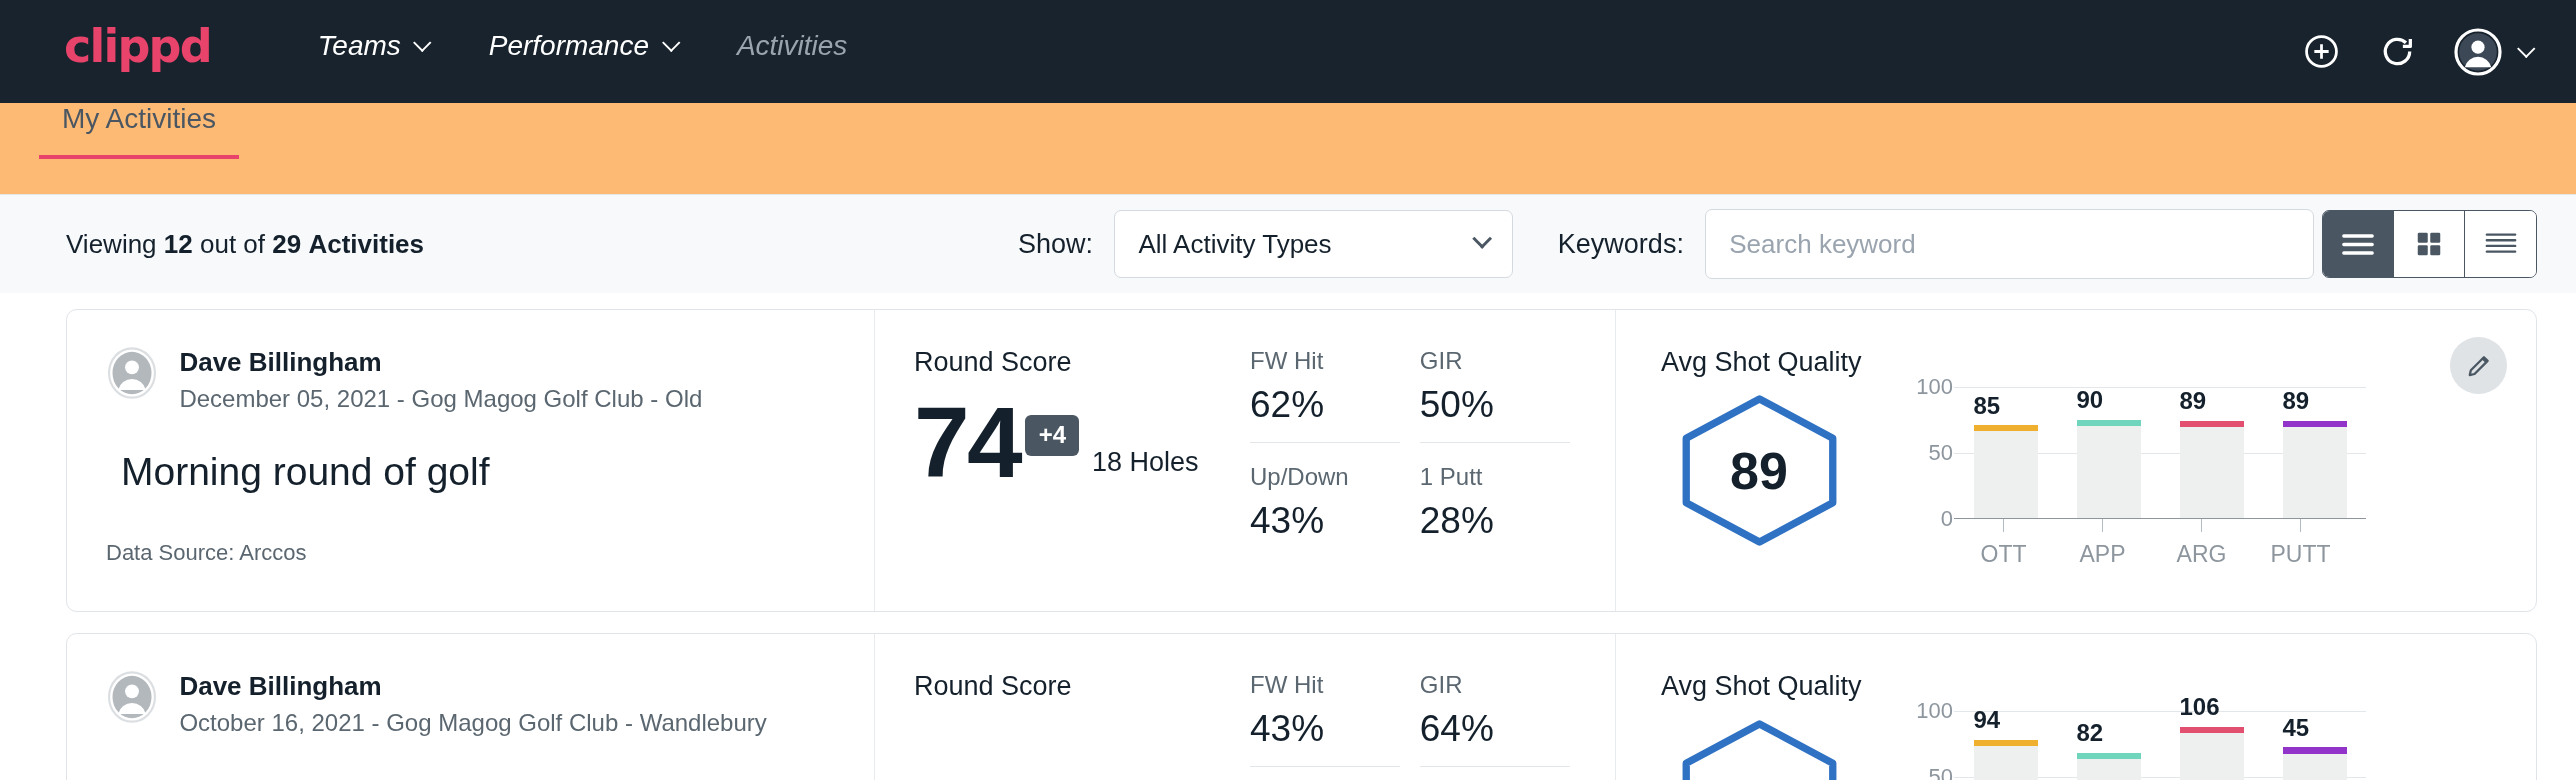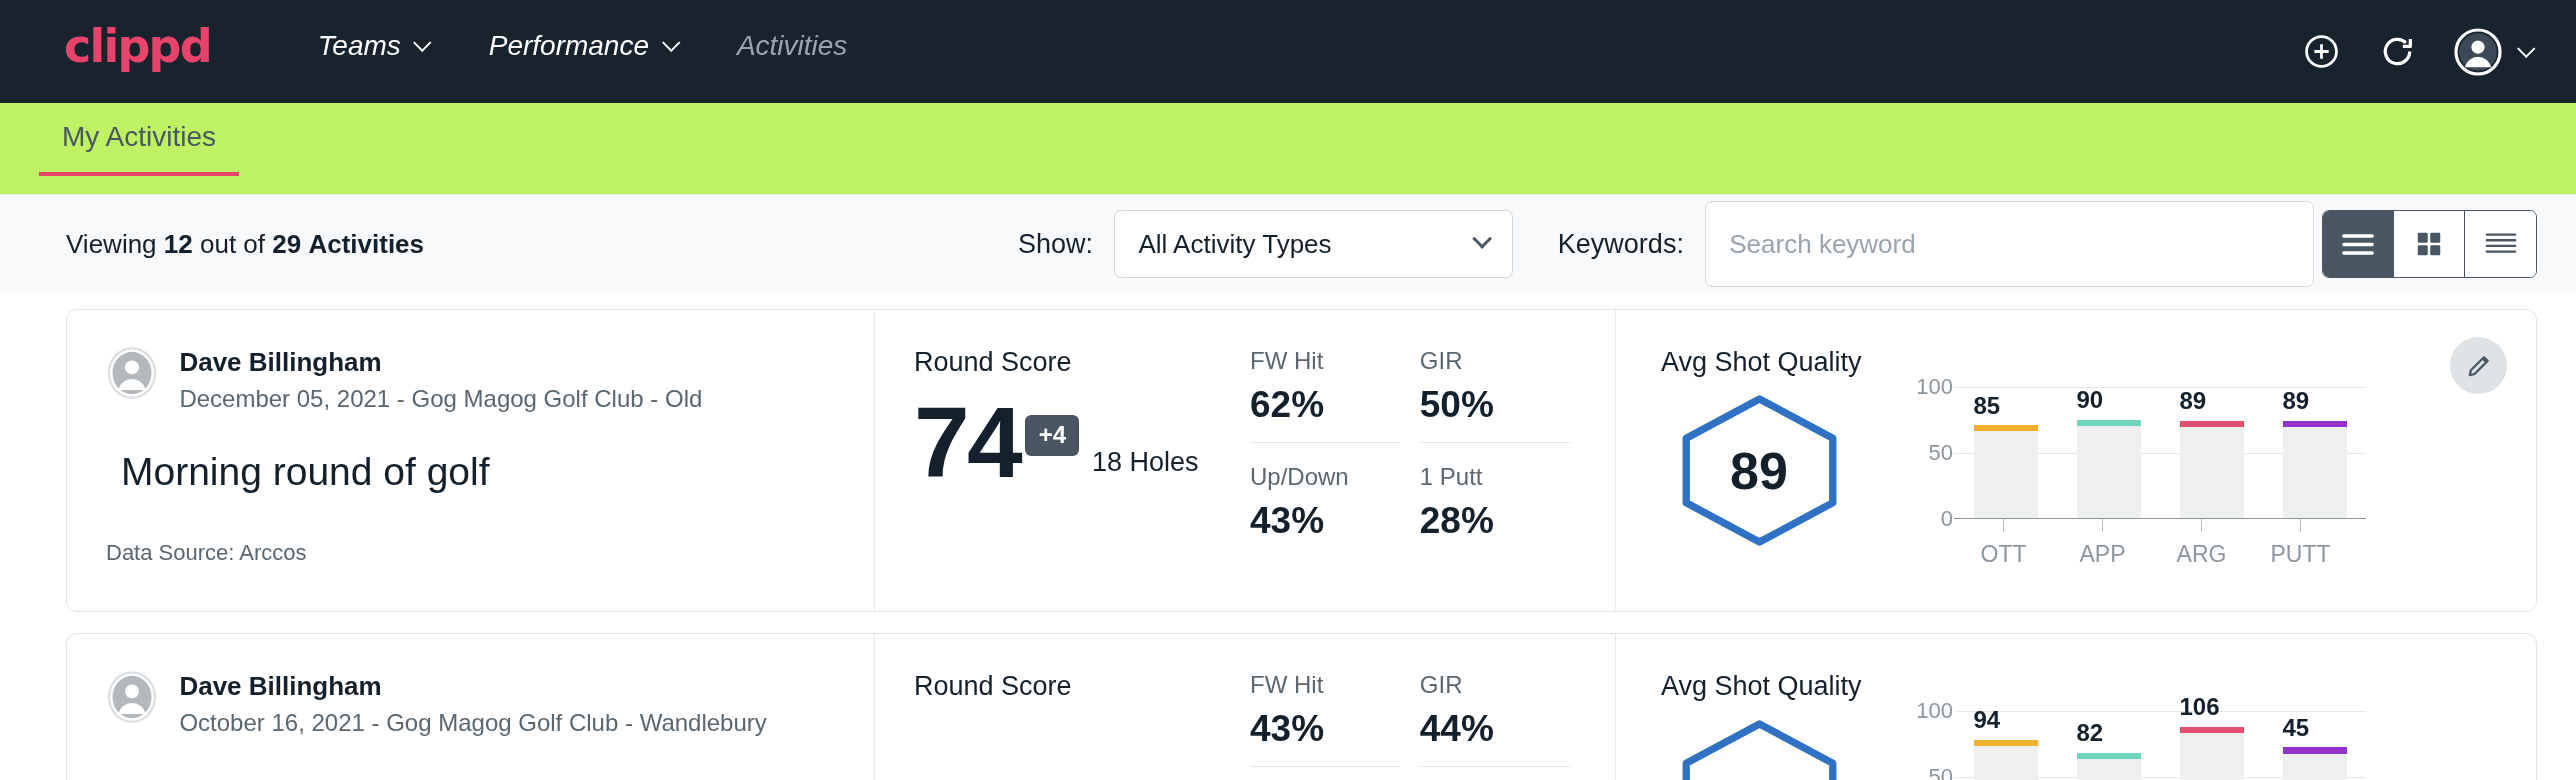--- a/index.html
+++ b/index.html
@@ -48,24 +48,24 @@
     position: absolute;
     right: 46px; top: 0; height: 103px;
     display: flex; align-items: center; gap: 37px;
   }
   .icon-btn { cursor: pointer; display: flex; align-items: center; }
   .avatar-wrap { display: flex; align-items: center; gap: 14.3px; cursor: pointer; }
 
   
   .tabstrip {
     height: 92px;
-    background: #bef264;
+    background: #fdba74;
     border-bottom: 0.9px solid #e4e7ea;
     display: flex;
-    align-items: center;
+    align-items: flex-start;
     padding-left: 39px;
   }
   .tab {
     font-size: 28px;
     color: #4a5763;
     padding: 0 23px 19.6px 23px;
     border-bottom: 4.5px solid #e8436a;
     cursor: pointer;
   }
 
@@ -96,21 +96,21 @@
     font-size: 26px; color: #14202b;
     cursor: pointer;
   }
   .sel-caret {
     width: 14.3px; height: 14.3px;
     border-right: 3.6px solid #4a5763;
     border-bottom: 3.6px solid #4a5763;
     transform: rotate(45deg) translate(-3.6px,-3.6px);
   }
   .searchbox {
-    width: 609px; height: 86px;
+    width: 609px; height: 70px;
     background: #ffffff;
     border: 0.9px solid #d3d9de;
     border-radius: 7.1px;
     padding: 0 23px;
     font-size: 26px;
     color: #14202b;
     font-family: "Liberation Sans", sans-serif;
     outline: none;
   }
   .searchbox::placeholder { color: #9aa4af; }
@@ -184,21 +184,21 @@
     grid-template-columns: 1fr 1fr;
     grid-template-rows: auto auto;
     column-gap: 19.6px;
     align-content: start;
     border-right: 0.9px solid #e8ebee;
     padding-right: 45px;
   }
   .stat { padding-bottom: 5.4px; }
   .stat.bordered { border-bottom: 0.9px solid #e3e7ea; padding-bottom: 16px; margin-bottom: 19.6px; }
   .stat .k { font-size: 24px; color: #5b6770; }
-  .stat .v { font-size: 37px; font-weight: 700; color: #14202b; margin-top: 9px; }
+  .stat .v { font-size: 37px; font-weight: 400; color: #14202b; margin-top: 9px; }
 
   .col-quality { flex: 1; padding: 37px 0 0 45px; position: relative; }
   .quality-body { display: flex; align-items: flex-start; margin-top: 9px; }
   .hex-wrap { width: 196px; display: flex; justify-content: center; padding-top: 5.4px; }
   .hexnum {
     position: absolute;
     font-size: 52px; font-weight: 700; color: #14202b;
   }
   .hexbox { position: relative; display: flex; align-items: center; justify-content: center; }
 
@@ -488,21 +488,21 @@
       </div>
     </div>
 
     <div class="col-stats">
       <div class="stat bordered">
         <div class="k">FW Hit</div>
         <div class="v">43%</div>
       </div>
       <div class="stat bordered">
         <div class="k">GIR</div>
-        <div class="v">44%</div>
+        <div class="v">64%</div>
       </div>
     </div>
 
     <div class="col-quality">
       <div class="sec-h">Avg Shot Quality</div>
       <div class="quality-body">
         <div class="hex-wrap">
           <div class="hexbox">
             <svg width="175" height="157" viewBox="0 0 100 90">
               <polygon points="50,4 92,26.5 92,63.5 50,86 8,63.5 8,26.5" fill="#ffffff" stroke="#2f72c4" stroke-width="4.2" stroke-linejoin="round"></polygon>

